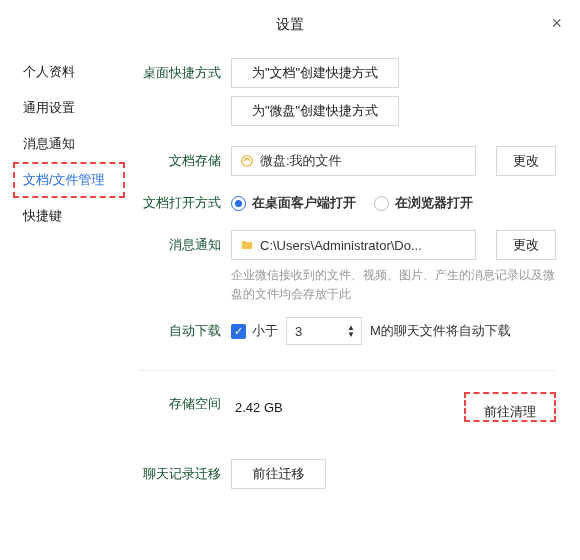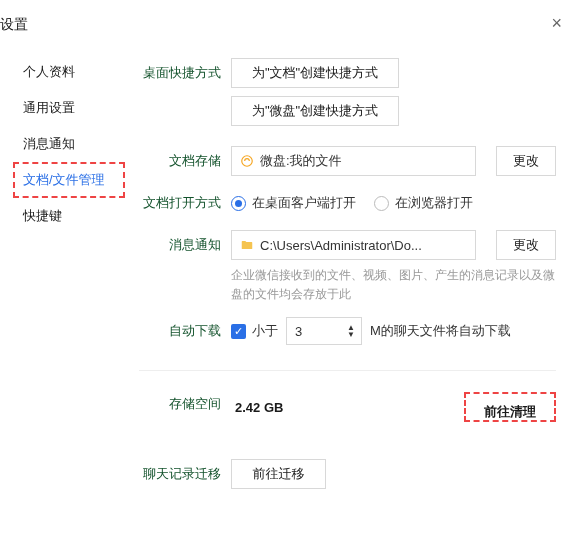--- a/index.html
+++ b/index.html
@@ -7,21 +7,21 @@
       font-family: "Microsoft YaHei", -apple-system, sans-serif;
       font-size: 13px;
       color: #333;
       background: #fff;
       width: 580px;
       height: 560px;
       position: relative;
       overflow: hidden;
     }
     .header {
-      text-align: left;
+      text-align: center;
       padding: 16px 0 18px;
       position: relative;
     }
     .header-title {
       font-size: 14px;
       color: #1a1a1a;
     }
     .close-btn {
       position: absolute;
       right: 18px;
@@ -128,20 +128,21 @@
       display: flex;
       align-items: center;
       gap: 18px;
       height: 30px;
     }
     .radio {
       display: flex;
       align-items: center;
       gap: 6px;
       cursor: pointer;
+      font-weight: bold;
     }
     .radio-dot {
       width: 15px; height: 15px;
       border-radius: 50%;
       border: 1.5px solid #bbb;
       display: inline-flex;
       align-items: center;
       justify-content: center;
     }
     .radio.checked .radio-dot {
@@ -191,21 +192,20 @@
     .divider {
       border: none;
       border-top: 1px solid #eee;
       margin: 24px 0 18px;
     }
     .storage-row {
       display: flex;
       align-items: center;
       justify-content: space-between;
       height: 36px;
-      font-weight: bold;
     }
     .storage-val {
       flex: 1;
       padding-left: 4px;
       color: #1a1a1a;
     }
     .btn.highlight {
       border: 2px dashed #e44;
       padding: 4px 2px;
     }

